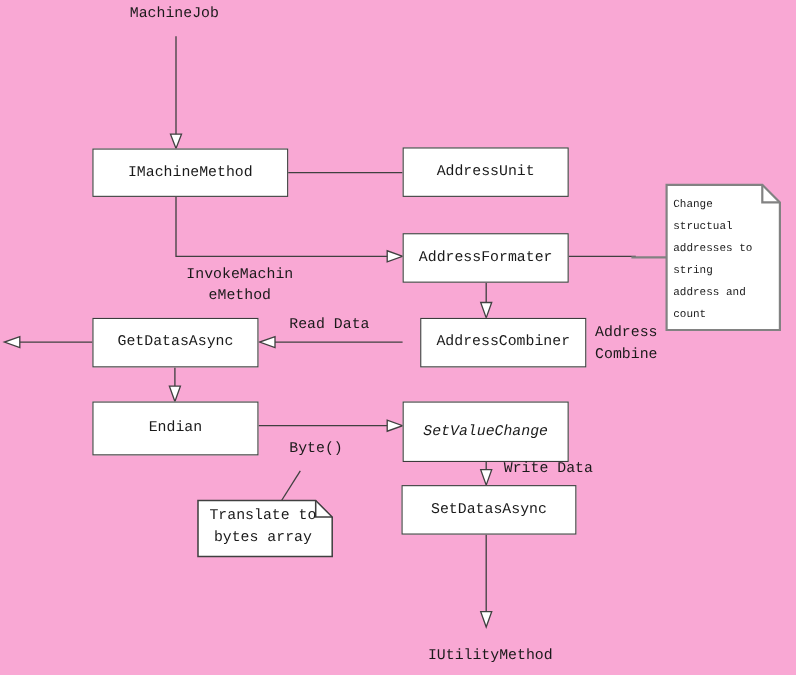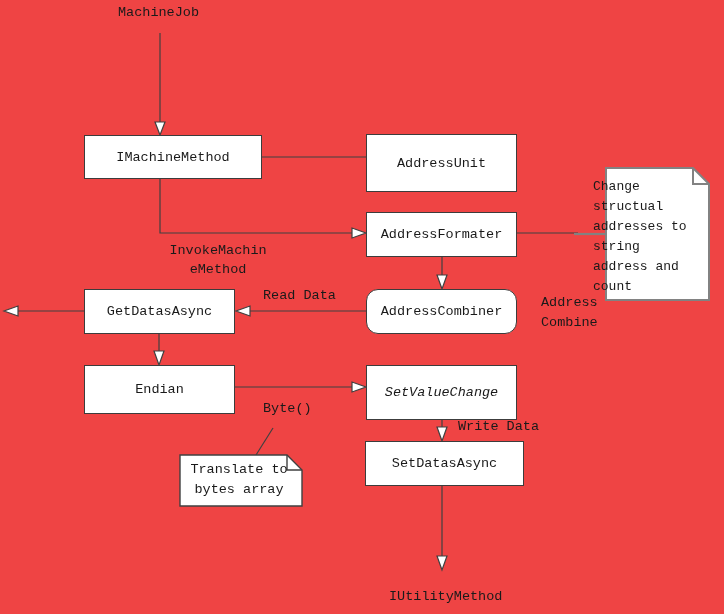--- a/index.html
+++ b/index.html
@@ -1,20 +1,20 @@
 <!DOCTYPE html>
 <html><head>
 <meta charset="utf-8">
 <style>
   html, body { margin: 0; padding: 0; background: #ffffff; }
   .canvas {
     position: relative;
     width: 724px;
     height: 614px;
-    background: #ef4444;
+    background: #f9a8d4;
     font-family: "Liberation Mono", "DejaVu Sans Mono", monospace;
     font-size: 13.5px;
     color: #1a1a1a;
     overflow: hidden;
   }
   svg.layer {
     position: absolute;
     left: 0; top: 0;
     width: 724px; height: 614px;
   }
@@ -46,39 +46,39 @@
   }
   .lbl { position: absolute; white-space: nowrap; }
   .note-text {
     position: absolute;
     line-height: 20px;
     white-space: nowrap;
   }
 
   
   #box-imachinemethod  { left: 84px;  top: 135px; width: 178px; height: 44px; }
-  #box-addressunit     { left: 366px; top: 134px; width: 151px; height: 58px; }
+  #box-addressunit     { left: 366px; top: 134px; width: 151px; height: 45px; }
   #box-addressformater { left: 366px; top: 212px; width: 151px; height: 45px; }
   #box-getdatasasync   { left: 84px;  top: 289px; width: 151px; height: 45px; }
-  #box-addresscombiner { left: 366px; top: 289px; width: 151px; height: 45px; border-radius: 12px; }
+  #box-addresscombiner { left: 382px; top: 289px; width: 151px; height: 45px; }
   #box-endian          { left: 84px;  top: 365px; width: 151px; height: 49px; }
   #box-setvaluechange  { left: 366px; top: 365px; width: 151px; height: 55px; font-style: italic; }
   #box-setdatasasync   { left: 365px; top: 441px; width: 159px; height: 45px; }
 
   
   #lbl-machinejob     { left: 118px; top: 5px; }
   #lbl-invoke         { left: 155px; top: 241px; width: 126px; text-align: center; line-height: 19px; }
   #lbl-readdata       { left: 263px; top: 288px; }
   #lbl-addresscombine { left: 541px; top: 293px; line-height: 20px; }
   #lbl-byte           { left: 263px; top: 401px; }
   #lbl-writedata      { left: 458px; top: 419px; }
   #lbl-iutilitymethod { left: 389px; top: 589px; }
 
   
-  #note-change-text    { left: 593px; top: 177px; font-size: 13px; }
+  #note-change-text    { left: 612px; top: 177px; font-size: 10px; }
   #note-translate-text { left: 181px; top: 460px; width: 116px; text-align: center; }
 </style>
 </head>
 <body>
 
 <div class="canvas">
 
   <svg class="layer" viewBox="0 0 724 614">
 
     <g>

